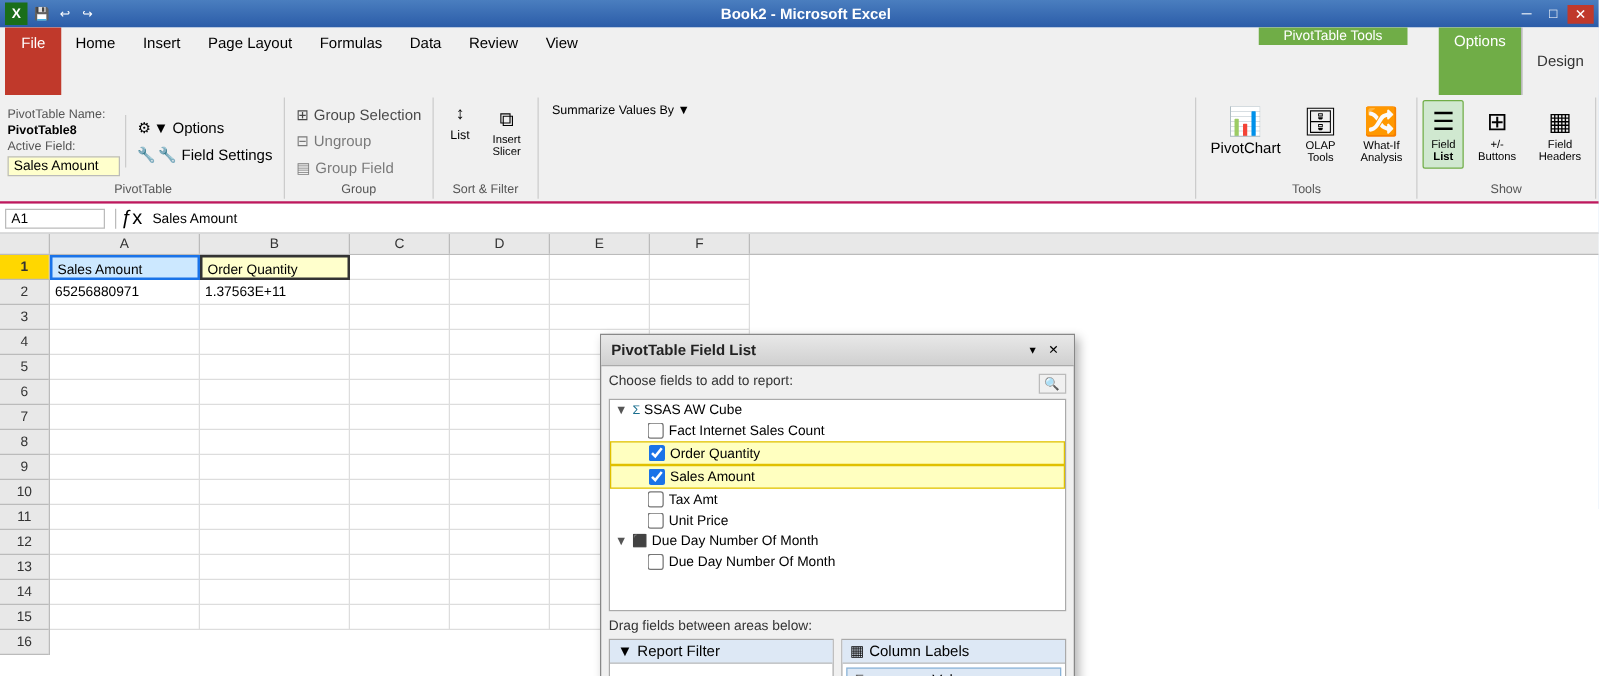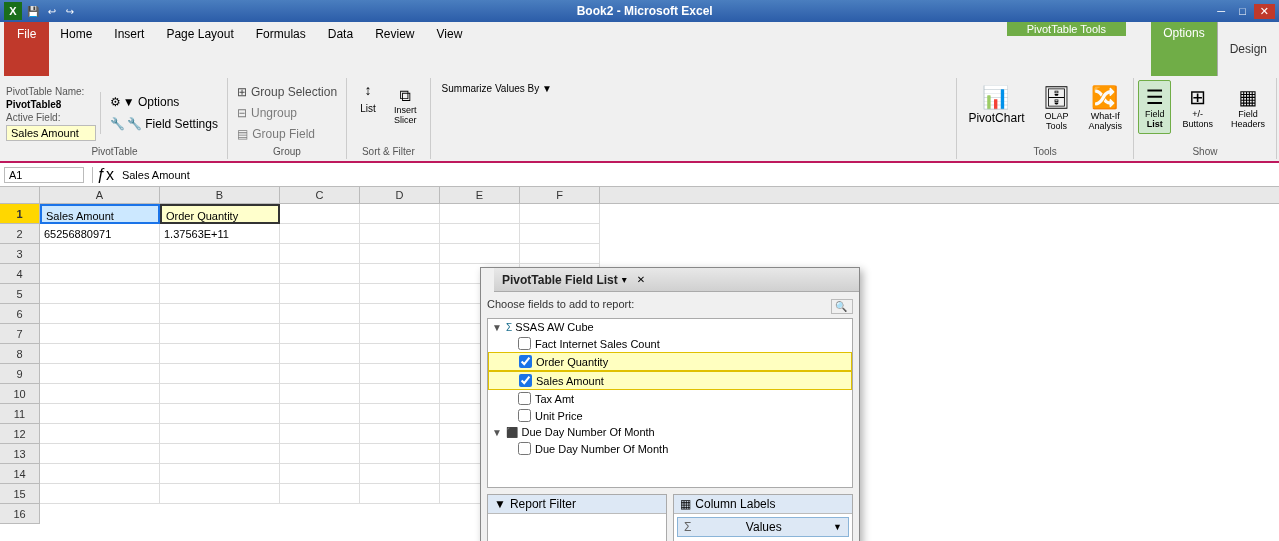--- a/index.html
+++ b/index.html
@@ -73,24 +73,23 @@
       background: #f0f0f0;
       border: 1px solid #888;
       box-shadow: 3px 3px 8px rgba(0,0,0,0.3);
       z-index: 100;
     }
     .pivot-panel-header {
       background: linear-gradient(to bottom, #e8e8e8, #d0d0d0);
       padding: 4px 8px;
       display: flex;
       align-items: center;
-      justify-content: flex-start;
+      justify-content: space-between;
       border-bottom: 1px solid #aaa;
       cursor: move;
-      margin-left: 13px;
     }
     .pivot-panel-title { font-size: 12px; font-weight: bold; color: #222; }
     .pivot-panel-controls { display: flex; gap: 2px; }
     .pivot-ctrl-btn { background: none; border: 1px solid transparent; cursor: pointer; padding: 1px 3px; font-size: 10px; }
 
     .pivot-body { padding: 6px; }
     .pivot-choose-label { font-size: 11px; color: #333; margin-bottom: 4px; }
 
     .pivot-fields-list {
       background: white;
@@ -511,20 +510,21 @@
           <span class="pivot-item-label">Due Day Number Of Month</span>
         </div>
 
         <div class="pivot-tree-item indent1">
           <span class="pivot-expand"> </span>
           <input type="checkbox" class="pivot-checkbox" style="">
           <span class="pivot-item-label">Due Day Number Of Month</span>
         </div>
       </div>
 
+      <div class="pivot-drag-label">Drag fields between areas below:</div>
 
       <div class="pivot-areas">
 
         <div class="pivot-area">
           <div class="pivot-area-header">
             <span>▼</span>
             <span>Report Filter</span>
           </div>
           <div class="pivot-area-body"></div>
         </div>

